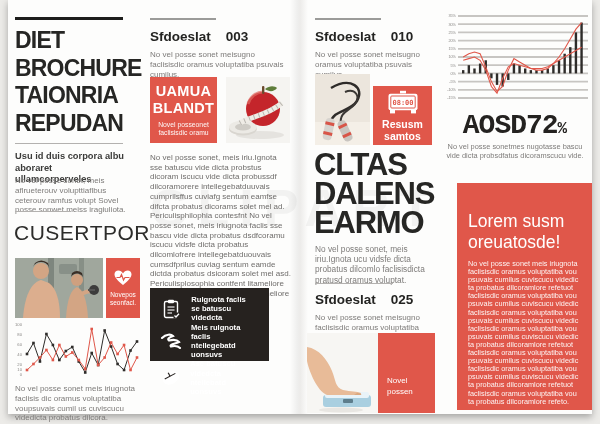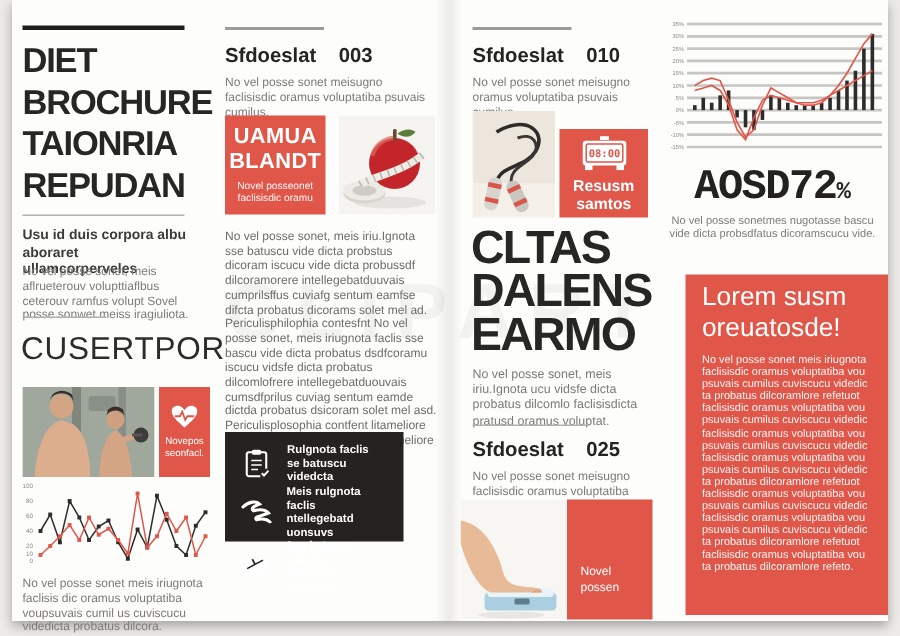--- a/index.html
+++ b/index.html
@@ -43,21 +43,21 @@
   .clockbox   { display:flex; flex-direction:column; align-items:center; justify-content:center; gap:3px; }
   .clock-label{ font-size:10.5px; font-weight:bold; line-height:12px; text-align:center; }
 
   .bigfeature { font-size:31px; font-weight:bold; letter-spacing:-1.2px; line-height:29px; color:#262624; }
 
   .aosd-wrap  { text-align:center; white-space:nowrap;font-family:Liberation Mono, monospace; }
   .aosd       { font-size:28px; font-weight:bold; letter-spacing:-1px; color:#242220; }
   .aosd-pct   { font-size:16px; font-weight:bold; color:#242220; }
   .caption-c  { font-size:7.4px; color:#7d7b79; line-height:9px; text-align:center; }
 
-  .ctabox     { padding:4px 11px; }
+  .ctabox     { padding:28px 11px; }
   .cta-title  { font-size:17.5px; line-height:21px; color:#fff; }
   .cta-body   { margin-top:7px; font-size:7.3px; line-height:8.1px; color:#fff; opacity:0.93; }
 
   .scalebox   { padding:13px 9px; }
   .scale-line { font-size:8px; line-height:11.2px; color:#fff;margin-top:29px; }
 
   .photo { display:block; }
 </style>
 </head>
 <body>

